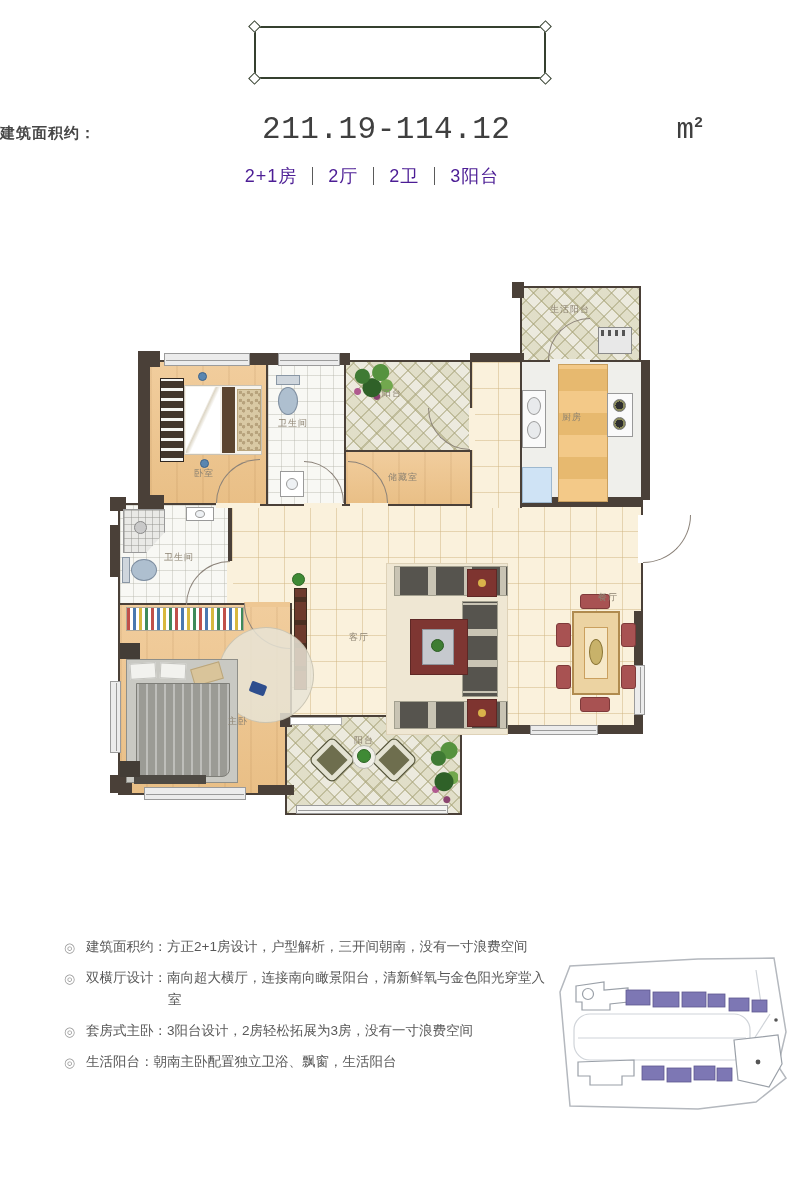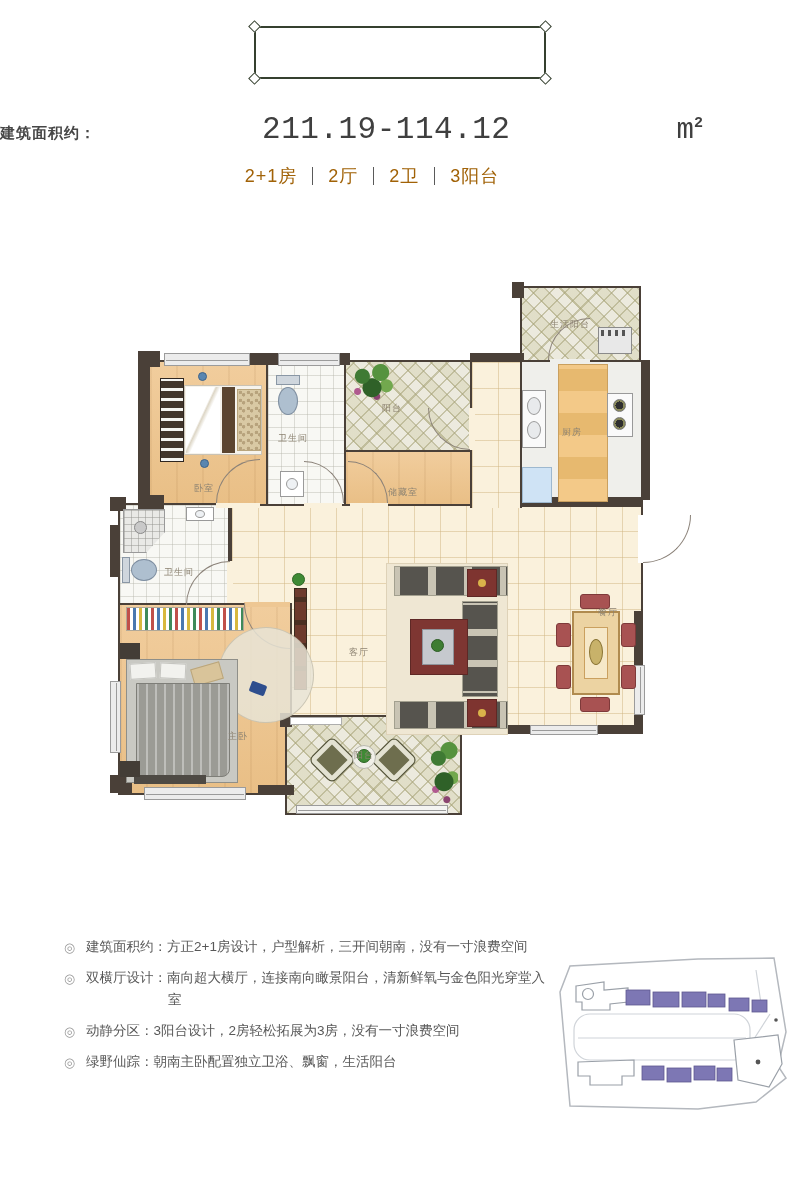--- a/index.html
+++ b/index.html
@@ -22,21 +22,21 @@
                   text-shadow:0 1px 3px rgba(0,0,0,.45); }
   .notch { position:absolute; width:9px; height:9px; background:#fff; border:1.5px solid #35402f; transform:rotate(45deg); }
   .notch.tl{ left:-6px; top:-6px; } .notch.tr{ right:-6px; top:-6px; }
   .notch.bl{ left:-6px; bottom:-6px; } .notch.br{ right:-6px; bottom:-6px; }
 
   
   .area-line { position:absolute; top:112px; left:0; width:703px; display:flex; justify-content:space-between; align-items:baseline;font-family:Liberation Mono, monospace; }
   .area-label { font-size:15px; font-weight:bold; color:#474747; letter-spacing:1px; }
   .area-value { font-size:31px; color:#3f3f3f; letter-spacing:.5px; }
   .area-unit  { font-size:29px; color:#3f3f3f; } .area-unit sup { font-size:15px; font-weight:bold; }
-  .specs { position:absolute; top:166px; left:0; width:744px; text-align:center; font-size:18px; color:#a16207; letter-spacing:1px;text-decoration:underline; }
+  .specs { position:absolute; top:166px; left:0; width:744px; text-align:center; font-size:18px; color:#4c1d95; letter-spacing:1px;text-decoration:underline; }
   .spec-item { display:inline-block; padding:0 15px; line-height:1; }
   .spec-item + .spec-item { border-left:1.5px solid #5a5a5a; }
 
   
   .plan { position:absolute; left:110px; top:275px; width:582px; height:552px; }
   .room { position:absolute; border:2px solid var(--wall,#4a4038); }
   .wood { background-image:repeating-linear-gradient(90deg, rgba(120,70,20,.07) 0 2px, transparent 2px 26px),
           linear-gradient(180deg,#f1cd9d,#e9bf86); }
   .tile-cream { background-color:var(--tile-cream,#faf1dc);
     background-image:linear-gradient(rgba(208,182,130,.5) 1px, transparent 1px),
@@ -56,21 +56,21 @@
   .win { position:absolute; background:#ececec; border:1px solid #9b9b9b; }
   .win.h::after { content:""; position:absolute; left:1px; right:1px; top:50%; height:1px; background:#9b9b9b; }
   .win.v::after { content:""; position:absolute; top:1px; bottom:1px; left:50%; width:1px; background:#9b9b9b; }
   .doorbar { position:absolute; background:#fff; border:1px solid #aeaeae; }
   .gap { position:absolute; }
   .arc { position:absolute; border:0 solid #8a8178; }
   .arc.tl { border-top-left-radius:100%; border-top-width:1.5px; border-left-width:1.5px; }
   .arc.tr { border-top-right-radius:100%; border-top-width:1.5px; border-right-width:1.5px; }
   .arc.bl { border-bottom-left-radius:100%; border-bottom-width:1.5px; border-left-width:1.5px; }
   .arc.br { border-bottom-right-radius:100%; border-bottom-width:1.5px; border-right-width:1.5px; }
-  .rlabel { position:absolute; font-size:9px; color:#8d8372; letter-spacing:1px; white-space:nowrap;margin-top:15px; }
+  .rlabel { position:absolute; font-size:9px; color:#8d8372; letter-spacing:1px; white-space:nowrap; }
   .fur { position:absolute; }
   .sofa { background:#c9c4b4; border:1px solid #a3a08f; }
   .cush-h { background-image:repeating-linear-gradient(90deg, #56544e 2px 30px, transparent 30px 38px); background-origin:content-box; padding:3px; }
   .cush-v { background-image:repeating-linear-gradient(0deg, #56544e 2px 26px, transparent 26px 33px); background-origin:content-box; padding:3px; }
   .redtab { background:#7e3430; border:1px solid #5f2724; }
   .redtab::after { content:""; position:absolute; left:50%; top:50%; width:8px; height:8px; margin:-4px 0 0 -4px; border-radius:50%; background:#d9b24a; }
   .chair { background:var(--dining-chair,#a85252); border:1px solid #7e3a3a; border-radius:3px; }
   .greens { background-image:
       radial-gradient(circle at 30% 35%, #3f7a33 0 7px, transparent 8px),
       radial-gradient(circle at 68% 25%, #56933f 0 8px, transparent 9px),
@@ -265,25 +265,25 @@
       <li class="b-item">
         <span class="b-marker">◎</span>
         <div class="b-body"><span>建筑面积约：</span><span>方正2+1房设计，户型解析，三开间朝南，没有一寸浪费空间</span></div>
       </li>
       <li class="b-item">
         <span class="b-marker">◎</span>
         <div class="b-body"><span>双横厅设计：</span><span>南向超大横厅，连接南向瞰景阳台，清新鲜氧与金色阳光穿堂入室</span></div>
       </li>
       <li class="b-item">
         <span class="b-marker">◎</span>
-        <div class="b-body"><span>动静分区：</span><span>3阳台设计，2房轻松拓展为3房，没有一寸浪费空间</span></div>
+        <div class="b-body"><span>套房式主卧：</span><span>3阳台设计，2房轻松拓展为3房，没有一寸浪费空间</span></div>
       </li>
       <li class="b-item">
         <span class="b-marker">◎</span>
-        <div class="b-body"><span>绿野仙踪：</span><span>朝南主卧配置独立卫浴、飘窗，生活阳台</span></div>
+        <div class="b-body"><span>生活阳台：</span><span>朝南主卧配置独立卫浴、飘窗，生活阳台</span></div>
       </li>
     </ul>
   </div>
 
   <div class="sitemap">
     <svg width="245" height="172" viewBox="0 0 245 172">
       <g fill="#ffffff" stroke="#b4b8be" stroke-width="1.5">
         <path d="M12,42 L22,16 L150,9 L226,8 L238,82 L230,116 L238,128 L208,152 L150,159 L22,156 Z"></path>
       </g>
       <g fill="none" stroke="#d0d4d9" stroke-width="1.2">

